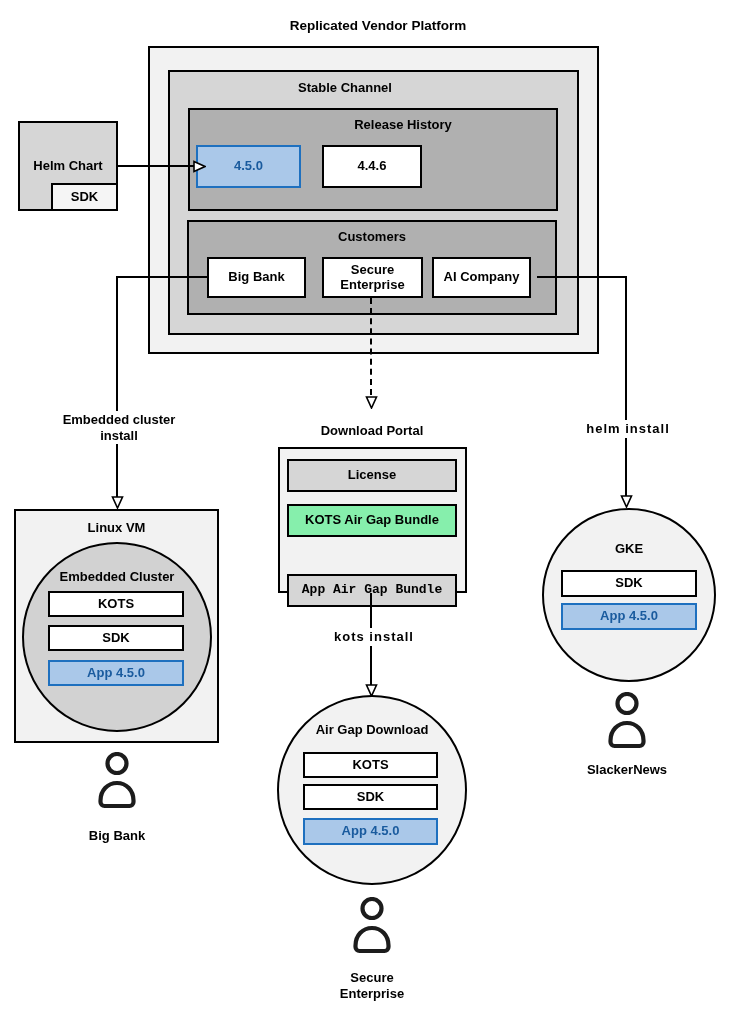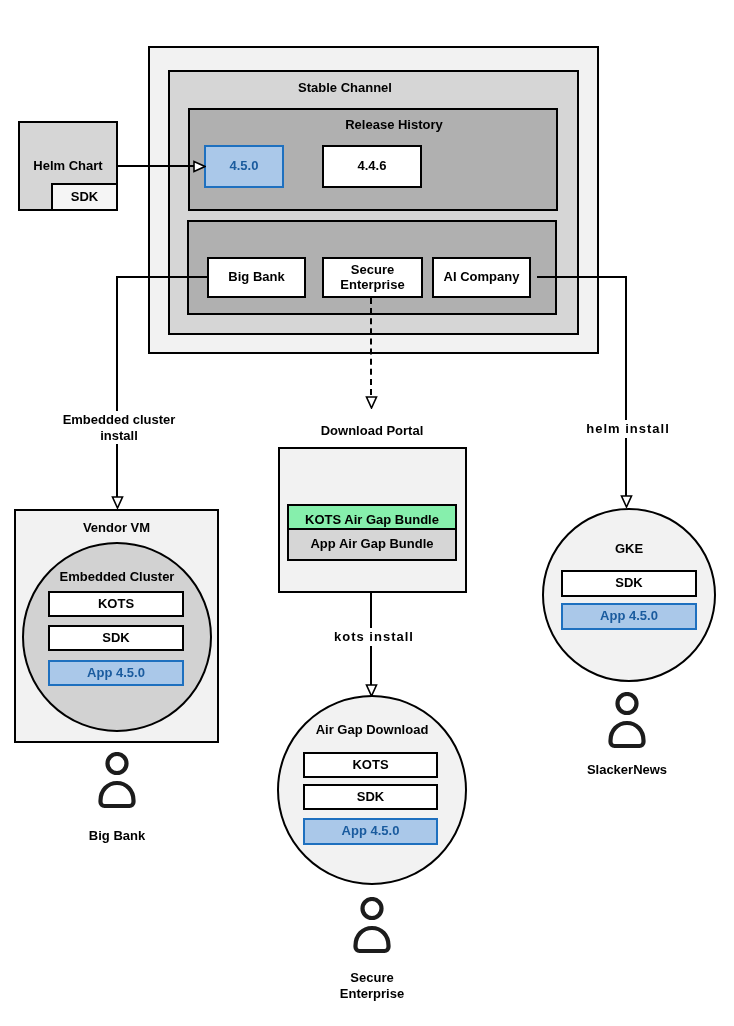--- a/index.html
+++ b/index.html
@@ -29,32 +29,34 @@
   .mono{font-family:Liberation Sans, sans-serif;letter-spacing:1px;}
   .arrow{position:absolute;z-index:7;}
   .circle{border-radius:50%;}
   .user-label{position:absolute;text-align:center;font-weight:bold;line-height:1.25;}
 </style>
 </head>
 <body>
 
 <div id="canvas">
 
+  <div class="free-label" style="left:178px;top:18px;width:400px;font-size:13.5px;">Replicated Vendor Platform</div>
 
   <div class="cbox bg-light" style="left:148px;top:46px;width:451px;height:308px;"></div>
 
   <div class="cbox bg-mid" style="left:168px;top:70px;width:411px;height:265px;"></div>
   <div class="free-label" style="left:168px;top:80px;width:354px;">Stable Channel</div>
 
   <div class="cbox bg-dark" style="left:188px;top:108px;width:370px;height:103px;"></div>
-  <div class="free-label" style="left:179px;top:117px;width:430px;">Release History</div>
-  <div class="leaf blue" style="left:204px;top:145px;width:80px;height:43px;">4.5.0</div>
+  <div class="free-label" style="left:188px;top:117px;width:430px;">Release History</div>
+  <div class="leaf blue" style="left:196px;top:145px;width:105px;height:43px;">4.5.0</div>
   <div class="leaf" style="left:322px;top:145px;width:100px;height:43px;">4.4.6</div>
 
   <div class="cbox bg-dark" style="left:187px;top:220px;width:370px;height:95px;"></div>
+  <div class="free-label" style="left:187px;top:229px;width:370px;">Customers</div>
   <div class="leaf" style="left:207px;top:257px;width:99px;height:41px;">Big Bank</div>
   <div class="leaf" style="left:322px;top:257px;width:101px;height:41px;padding:0 6px;">Secure Enterprise</div>
   <div class="leaf" style="left:432px;top:257px;width:99px;height:41px;">AI Company</div>
 
   <div class="cbox bg-mid" style="left:18px;top:121px;width:100px;height:90px;"></div>
   <div class="free-label" style="left:18px;top:158px;width:100px;">Helm Chart</div>
   <div class="leaf bg-light" style="left:51px;top:183px;width:67px;height:28px;background:#f5f5f5;">SDK</div>
 
   <div class="line" style="left:118px;top:165px;width:78px;height:2px;"></div>
   <svg class="arrow" style="left:193px;top:160px;" width="13" height="13">
@@ -62,41 +64,42 @@
   </svg>
 
   <div class="line" style="left:117px;top:276px;width:90px;height:2px;"></div>
   <div class="line" style="left:116px;top:276px;width:2px;height:227px;"></div>
   <div class="edge-label" style="left:52px;top:411px;width:130px;text-align:center;">Embedded cluster install</div>
   <svg class="arrow" style="left:111px;top:496px;" width="13" height="13">
     <polygon points="1.5,1 11.5,1 6.5,12" fill="#fff" stroke="#000" stroke-width="1.6"></polygon>
   </svg>
 
   <div class="cbox bg-light" style="left:14px;top:509px;width:205px;height:234px;"></div>
-  <div class="free-label" style="left:14px;top:520px;width:205px;">Vendor VM</div>
+  <div class="free-label" style="left:14px;top:520px;width:205px;">Linux VM</div>
   <div class="cbox circle" style="left:22px;top:542px;width:190px;height:190px;background:#d2d2d2;"></div>
   <div class="free-label" style="left:22px;top:569px;width:190px;">Embedded Cluster</div>
   <div class="leaf" style="left:48px;top:591px;width:136px;height:26px;">KOTS</div>
   <div class="leaf" style="left:48px;top:625px;width:136px;height:26px;">SDK</div>
   <div class="leaf blue" style="left:48px;top:660px;width:136px;height:26px;">App 4.5.0</div>
 
   <svg class="abs" style="left:94px;top:752px;" width="46" height="58" viewBox="0 0 46 58">
     <circle cx="23" cy="11.5" r="9.5" fill="#fff" stroke="#1c1c1c" stroke-width="4.2"></circle>
     <path d="M6.5 48.5 c0 -10 7 -17.5 16.5 -17.5 s16.5 7.5 16.5 17.5 l0 1.5 a4 4 0 0 1 -4 4 l-25 0 a4 4 0 0 1 -4 -4 z" fill="#fff" stroke="#1c1c1c" stroke-width="4.2" stroke-linejoin="round"></path>
   </svg>
   <div class="user-label" style="left:57px;top:828px;width:120px;">Big Bank</div>
 
   <div class="dash" style="left:370px;top:298px;height:97px;"></div>
   <svg class="arrow" style="left:365px;top:396px;" width="13" height="13">
     <polygon points="1.5,1 11.5,1 6.5,12" fill="#fff" stroke="#000" stroke-width="1.6"></polygon>
   </svg>
   <div class="free-label" style="left:302px;top:423px;width:140px;">Download Portal</div>
   <div class="cbox bg-light" style="left:278px;top:447px;width:189px;height:146px;"></div>
+  <div class="leaf bg-mid" style="left:287px;top:459px;width:170px;height:33px;background:#d6d6d6;">License</div>
   <div class="leaf bg-mid" style="left:287px;top:504px;width:170px;height:33px;background:#86efac;">KOTS Air Gap Bundle</div>
-  <div class="leaf bg-mid" style="left:287px;top:528px;width:170px;height:33px;background:#d6d6d6;">App Air Gap Bundle</div>
+  <div class="leaf bg-mid" style="left:287px;top:574px;width:170px;height:33px;background:#d6d6d6;font-family:Liberation Mono, monospace;">App Air Gap Bundle</div>
 
   <div class="line" style="left:370px;top:593px;width:2px;height:92px;"></div>
   <div class="edge-label mono" style="left:312px;top:628px;width:120px;">kots install</div>
   <svg class="arrow" style="left:365px;top:684px;" width="13" height="13">
     <polygon points="1.5,1 11.5,1 6.5,12" fill="#fff" stroke="#000" stroke-width="1.6"></polygon>
   </svg>
 
   <div class="cbox circle bg-light" style="left:277px;top:695px;width:190px;height:190px;"></div>
   <div class="free-label" style="left:277px;top:722px;width:190px;">Air Gap Download</div>
   <div class="leaf" style="left:303px;top:752px;width:135px;height:26px;">KOTS</div>

